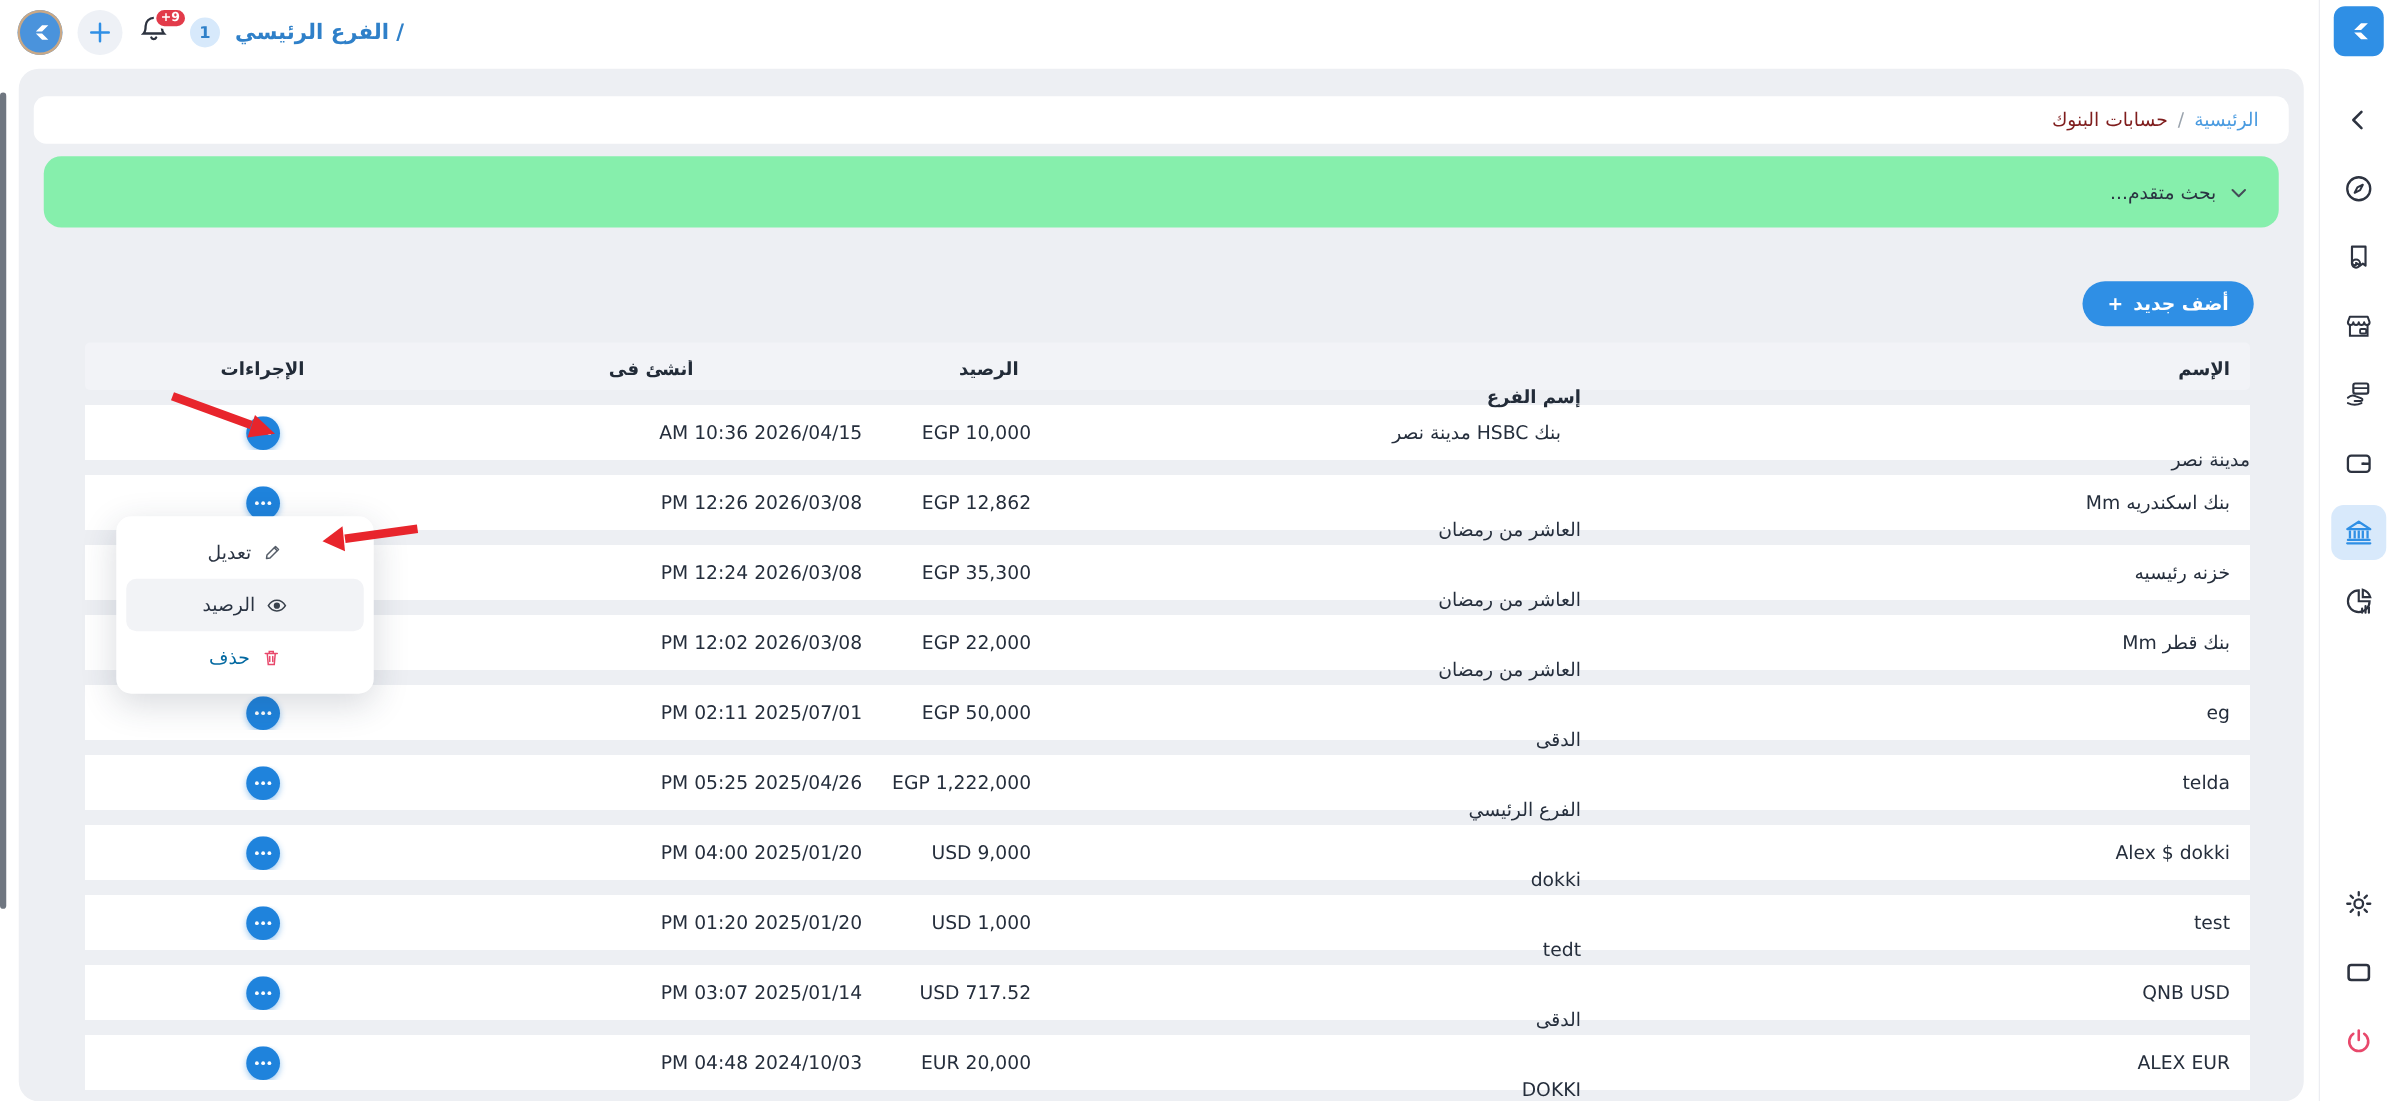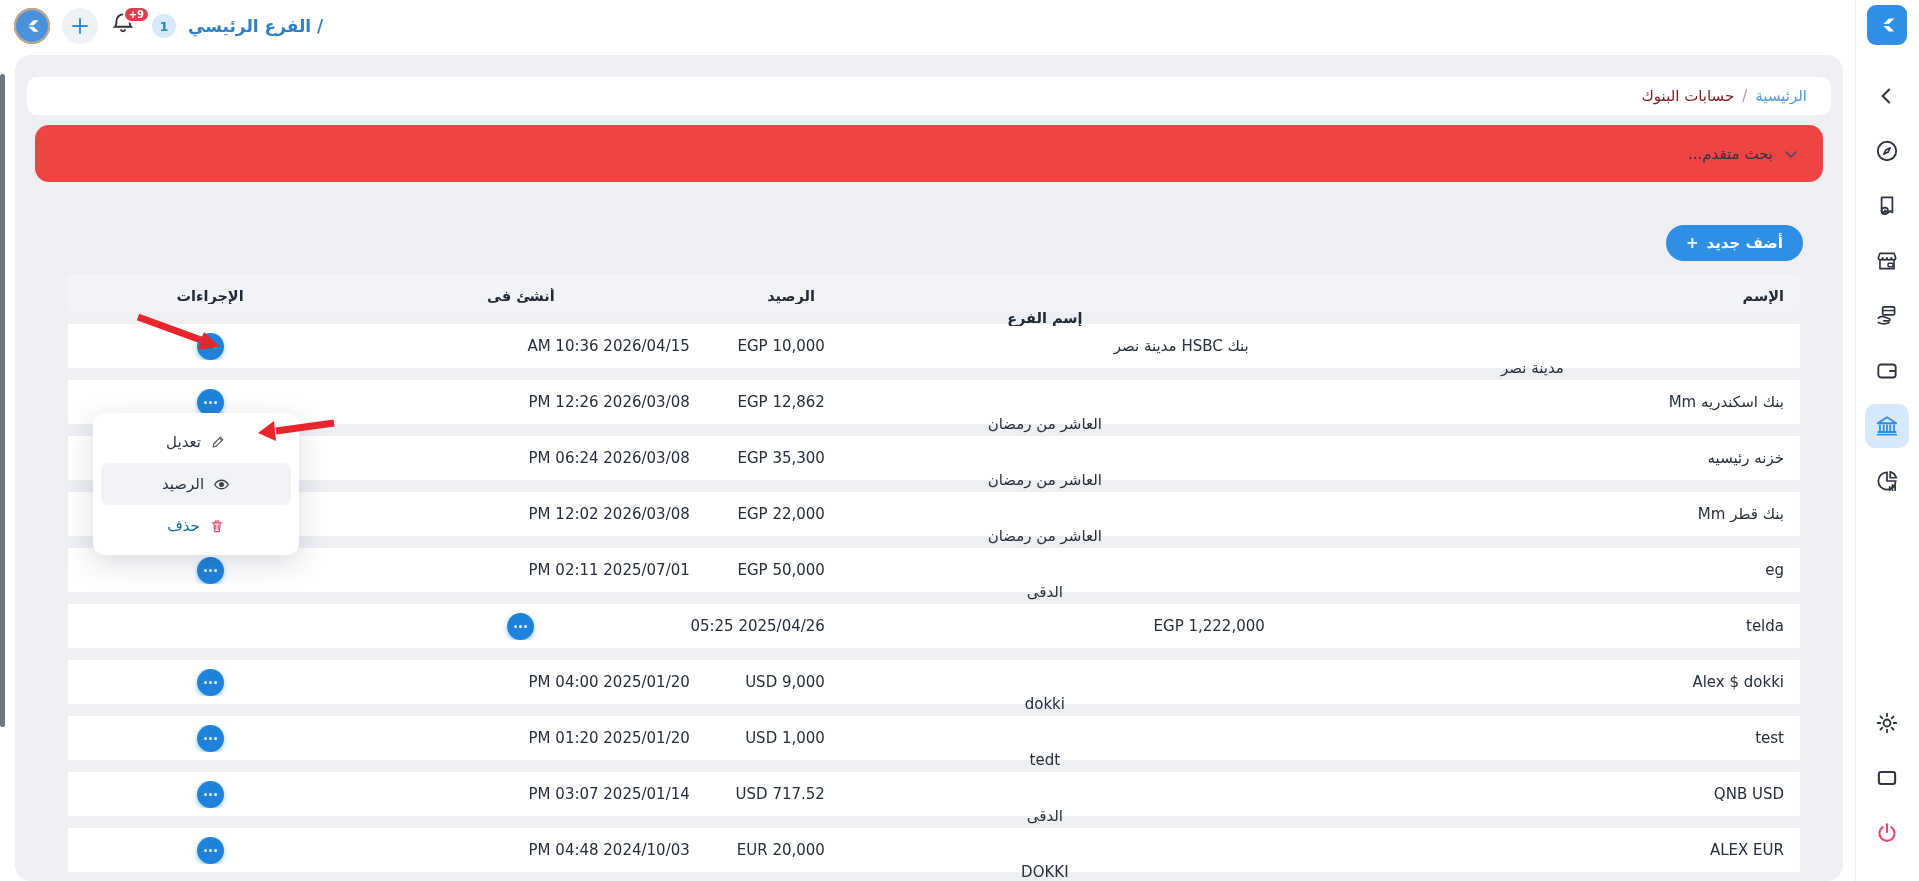--- a/index.html
+++ b/index.html
@@ -25,35 +25,35 @@
 
   
   #container { position:absolute; left:15px; top:55px; width:1828px; height:826px; background:#edeff3; border-radius:16px; direction:rtl; }
 
   #breadcrumb-card { position:absolute; right:12px; top:22px; left:12px; height:38px; background:#fff; border-radius:10px;
     display:flex; align-items:center; padding:0 24px; font-size:15px; }
   #breadcrumb-card .home { color:#4a9be0; }
   #breadcrumb-card .sep { color:#9aa3ad; margin:0 8px; }
   #breadcrumb-card .current { color:#7f1d1d; font-weight:normal; }
 
-  #search-card { position:absolute; right:20px; top:70px; left:20px; height:57px; background:#ef4444; border-radius:14px;
+  #search-card { position:absolute; right:20px; top:70px; left:20px; height:57px; background:#86efac; border-radius:14px;
     display:flex; align-items:center; padding:0 24px; font-size:15px; color:#2a3342; cursor:pointer; }
   #search-card .chev { margin-left:10px; display:flex; align-items:center; }
 
   #add-btn { position:absolute; right:40px; top:170px; height:36px; background:#2f8fe5; color:#fff; border:none; border-radius:18px;
     padding:0 20px; font-size:15px; font-weight:bold; display:flex; align-items:center; gap:8px; cursor:pointer;
     font-family:"DejaVu Sans","Liberation Sans",sans-serif; }
 
   
   #table-area { position:absolute; right:43px; top:219px; width:1732px; }
   .tgrid { display:grid; grid-template-columns:30.9% 25.4% 7.8% 19.5% 16.4%; align-items:center; direction:rtl; }
   #thead { height:38px; background:#f2f3f7; border-radius:4px; font-size:14.5px; font-weight:bold; color:#222b38; }
   .th, .td { overflow:hidden; white-space:nowrap; }
   .col-name   { text-align:right; padding-right:16px; }
-  .col-branch { text-align:center;margin-top:44px; }
+  .col-branch { text-align:right;margin-top:44px; }
   .col-balance{ text-align:left;  padding-left:0; text-align:right; }
   .th.col-balance, .td.col-balance { text-align:left; direction:ltr; padding-right:10px; text-align:right; }
   .th.col-created { text-align:center; }
   .td.col-created { text-align:right; padding-left:10px; }
   .th.col-actions, .td.col-actions { text-align:center; }
   .trow { height:44px; margin-top:12px; background:#fff; font-size:15px; color:#252e3c; }
   .td.col-balance { direction:ltr; text-align:right; padding-left:10px; padding-right:0; }
   .date-ltr { direction:ltr; unicode-bidi:bidi-override; }
   .dots-btn { width:27px; height:27px; border-radius:50%; background:#1f83dc; border:none; color:#fff; cursor:pointer;
     display:inline-flex; align-items:center; justify-content:center; gap:2px; vertical-align:middle; box-shadow:0 2px 5px rgba(31,131,220,.45); }
@@ -163,21 +163,21 @@
           <div class="td col-actions"><button class="dots-btn">
               <i></i>
               <i></i>
               <i></i>
             </button></div>
         </div>
         <div class="trow tgrid">
           <div class="td col-name">خزنه رئيسيه</div>
           <div class="td col-branch">العاشر من رمضان</div>
           <div class="td col-balance"><span class="date-ltr">EGP 35,300</span></div>
-          <div class="td col-created"><span class="date-ltr">PM 06:24 2026/03/08</span></div>
+          <div class="td col-created"><span class="date-ltr">PM 12:24 2026/03/08</span></div>
           <div class="td col-actions"><button class="dots-btn">
               <i></i>
               <i></i>
               <i></i>
             </button></div>
         </div>
         <div class="trow tgrid">
           <div class="td col-name">بنك قطر Mm</div>
           <div class="td col-branch">العاشر من رمضان</div>
           <div class="td col-balance"><span class="date-ltr">EGP 22,000</span></div>
@@ -194,20 +194,21 @@
           <div class="td col-balance"><span class="date-ltr">EGP 50,000</span></div>
           <div class="td col-created"><span class="date-ltr">PM 02:11 2025/07/01</span></div>
           <div class="td col-actions"><button class="dots-btn">
               <i></i>
               <i></i>
               <i></i>
             </button></div>
         </div>
         <div class="trow tgrid">
           <div class="td col-name">telda</div>
+          <div class="td col-branch">الفرع الرئيسي</div>
           <div class="td col-balance"><span class="date-ltr">EGP 1,222,000</span></div>
           <div class="td col-created"><span class="date-ltr">PM 05:25 2025/04/26</span></div>
           <div class="td col-actions"><button class="dots-btn">
               <i></i>
               <i></i>
               <i></i>
             </button></div>
         </div>
         <div class="trow tgrid">
           <div class="td col-name">Alex $ dokki</div>

